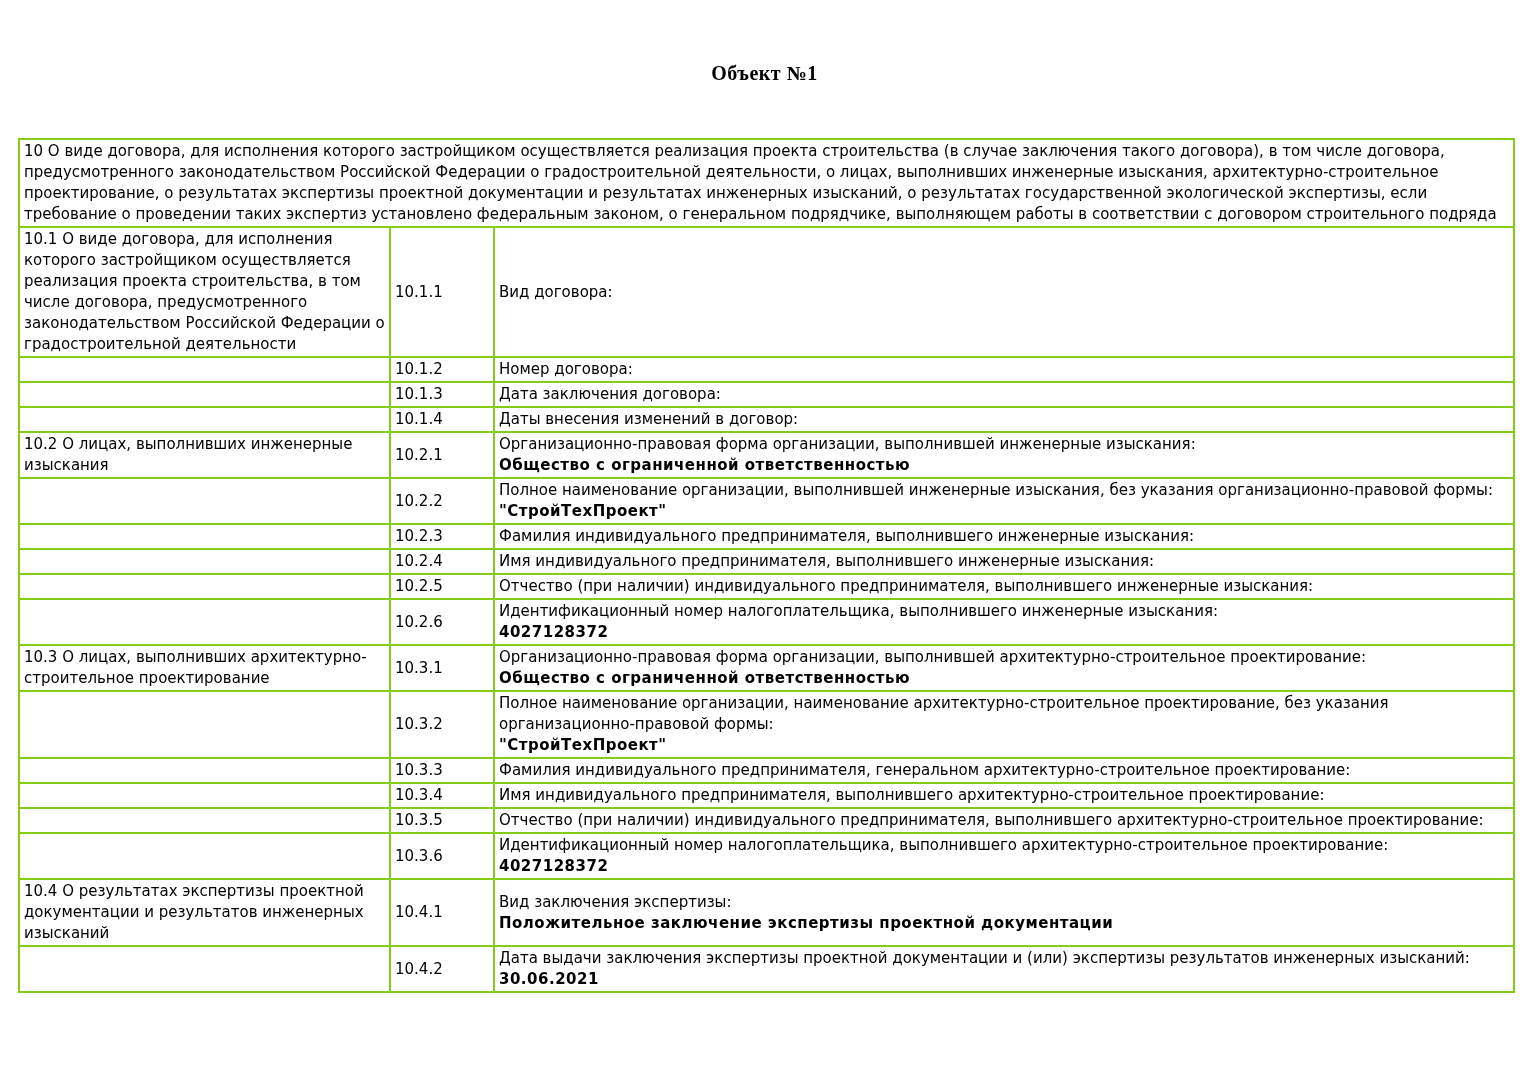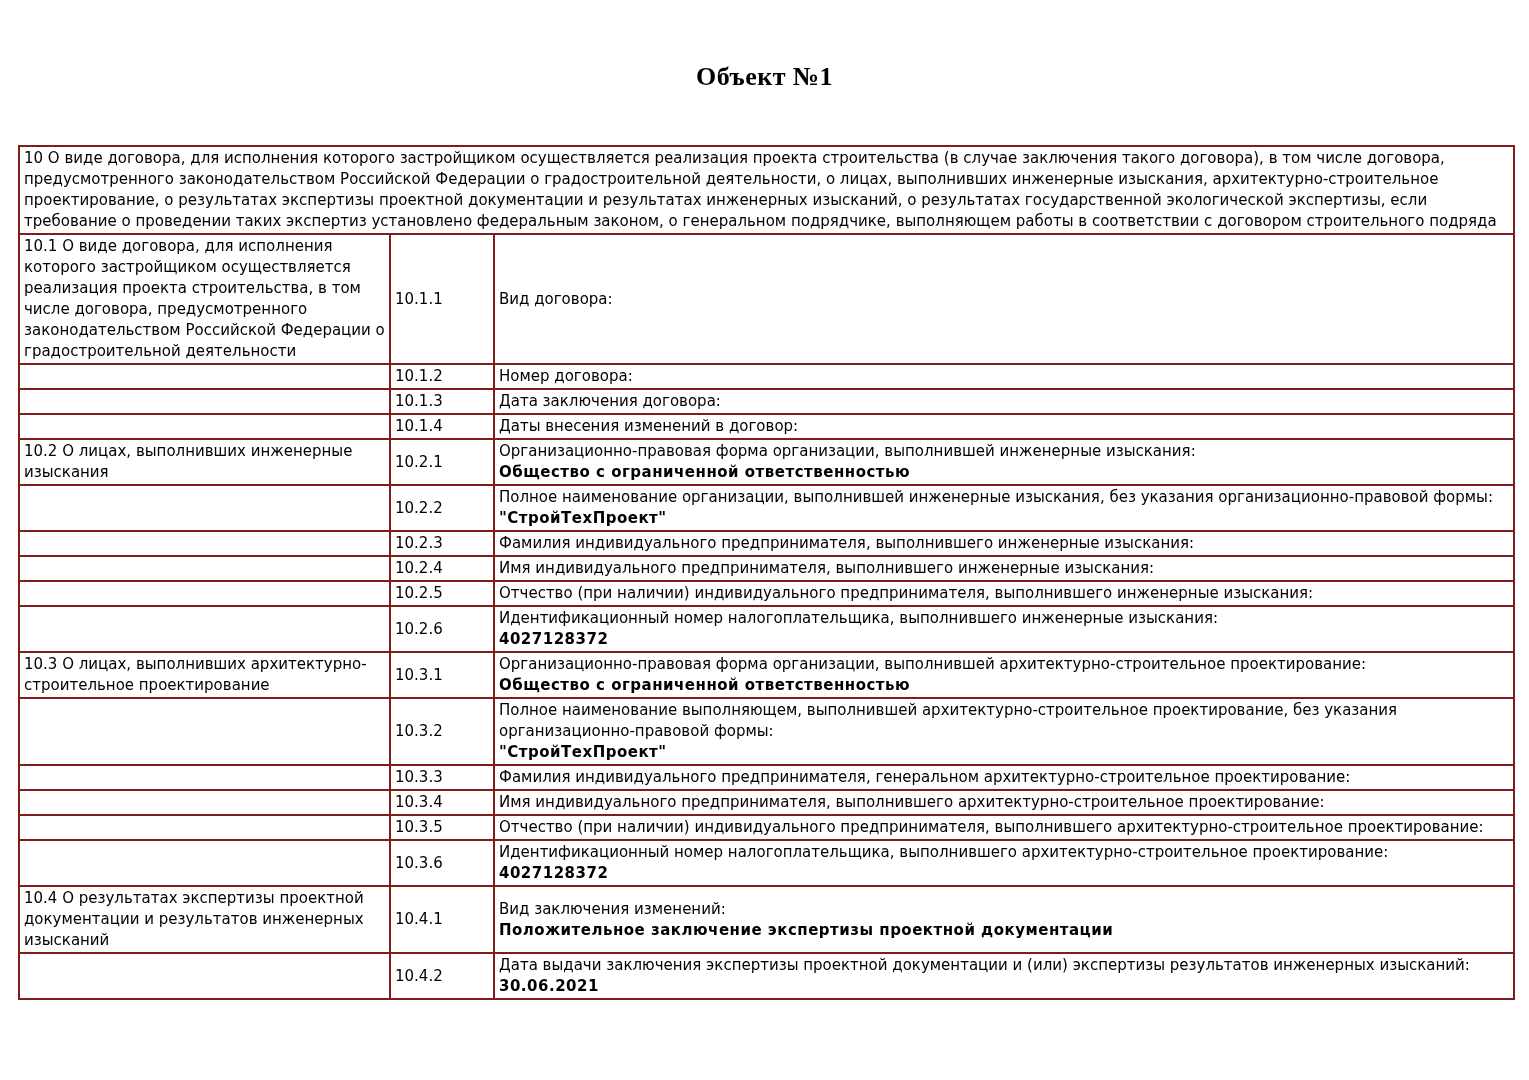--- a/index.html
+++ b/index.html
@@ -13,33 +13,33 @@
     width: 1529px;
     height: 1080px;
     background: #ffffff;
     overflow: hidden;
   }
   .doc-title {
     margin-top: 62px;
     text-align: center;
     font-family: "Liberation Serif", "DejaVu Serif", serif;
     font-weight: bold;
-    font-size: 26px;
+    font-size: 20px;
     letter-spacing: 0.5px;
   }
   table.decl {
     border-collapse: collapse;
     table-layout: fixed;
     width: 1495px;
     margin: 53px 0 0 18px;
     font-size: 15px;
     line-height: 21px;
   }
   table.decl td {
-    border: 2px solid #7f1d1d;
+    border: 2px solid #84cc16;
     padding: 1px 4px;
     overflow: hidden;
   }
   td.c1 { vertical-align: top; }
   td.c2 { vertical-align: middle; margin-top: 36px; }
   td.c3 { vertical-align: middle; margin-top: 16px; }
   td.full { vertical-align: top; }
   .val {
     font-weight: bold;
     letter-spacing: 0.5px;
@@ -161,21 +161,21 @@
       <td class="c3">
         <div>Организационно-правовая форма организации, выполнившей архитектурно-строительное проектирование:</div>
         <div class="val">Общество с ограниченной ответственностью</div>
       </td>
     </tr>
 
     <tr>
       <td class="c1"></td>
       <td class="c2">10.3.2</td>
       <td class="c3">
-        <div>Полное наименование выполняющем, выполнившей архитектурно-строительное проектирование, без указания организационно-правовой формы:</div>
+        <div>Полное наименование организации, наименование архитектурно-строительное проектирование, без указания организационно-правовой формы:</div>
         <div class="val">"СтройТехПроект"</div>
       </td>
     </tr>
 
     <tr>
       <td class="c1"></td>
       <td class="c2">10.3.3</td>
       <td class="c3">
         <div>Фамилия индивидуального предпринимателя, генеральном архитектурно-строительное проектирование:</div>
 
@@ -206,21 +206,21 @@
       <td class="c3">
         <div>Идентификационный номер налогоплательщика, выполнившего архитектурно-строительное проектирование:</div>
         <div class="val">4027128372</div>
       </td>
     </tr>
 
     <tr>
       <td class="c1">10.4 О результатах экспертизы проектной документации и результатов инженерных изысканий</td>
       <td class="c2">10.4.1</td>
       <td class="c3">
-        <div>Вид заключения изменений:</div>
+        <div>Вид заключения экспертизы:</div>
         <div class="val">Положительное заключение экспертизы проектной документации</div>
       </td>
     </tr>
 
     <tr>
       <td class="c1"></td>
       <td class="c2">10.4.2</td>
       <td class="c3">
         <div>Дата выдачи заключения экспертизы проектной документации и (или) экспертизы результатов инженерных изысканий:</div>
         <div class="val">30.06.2021</div>

